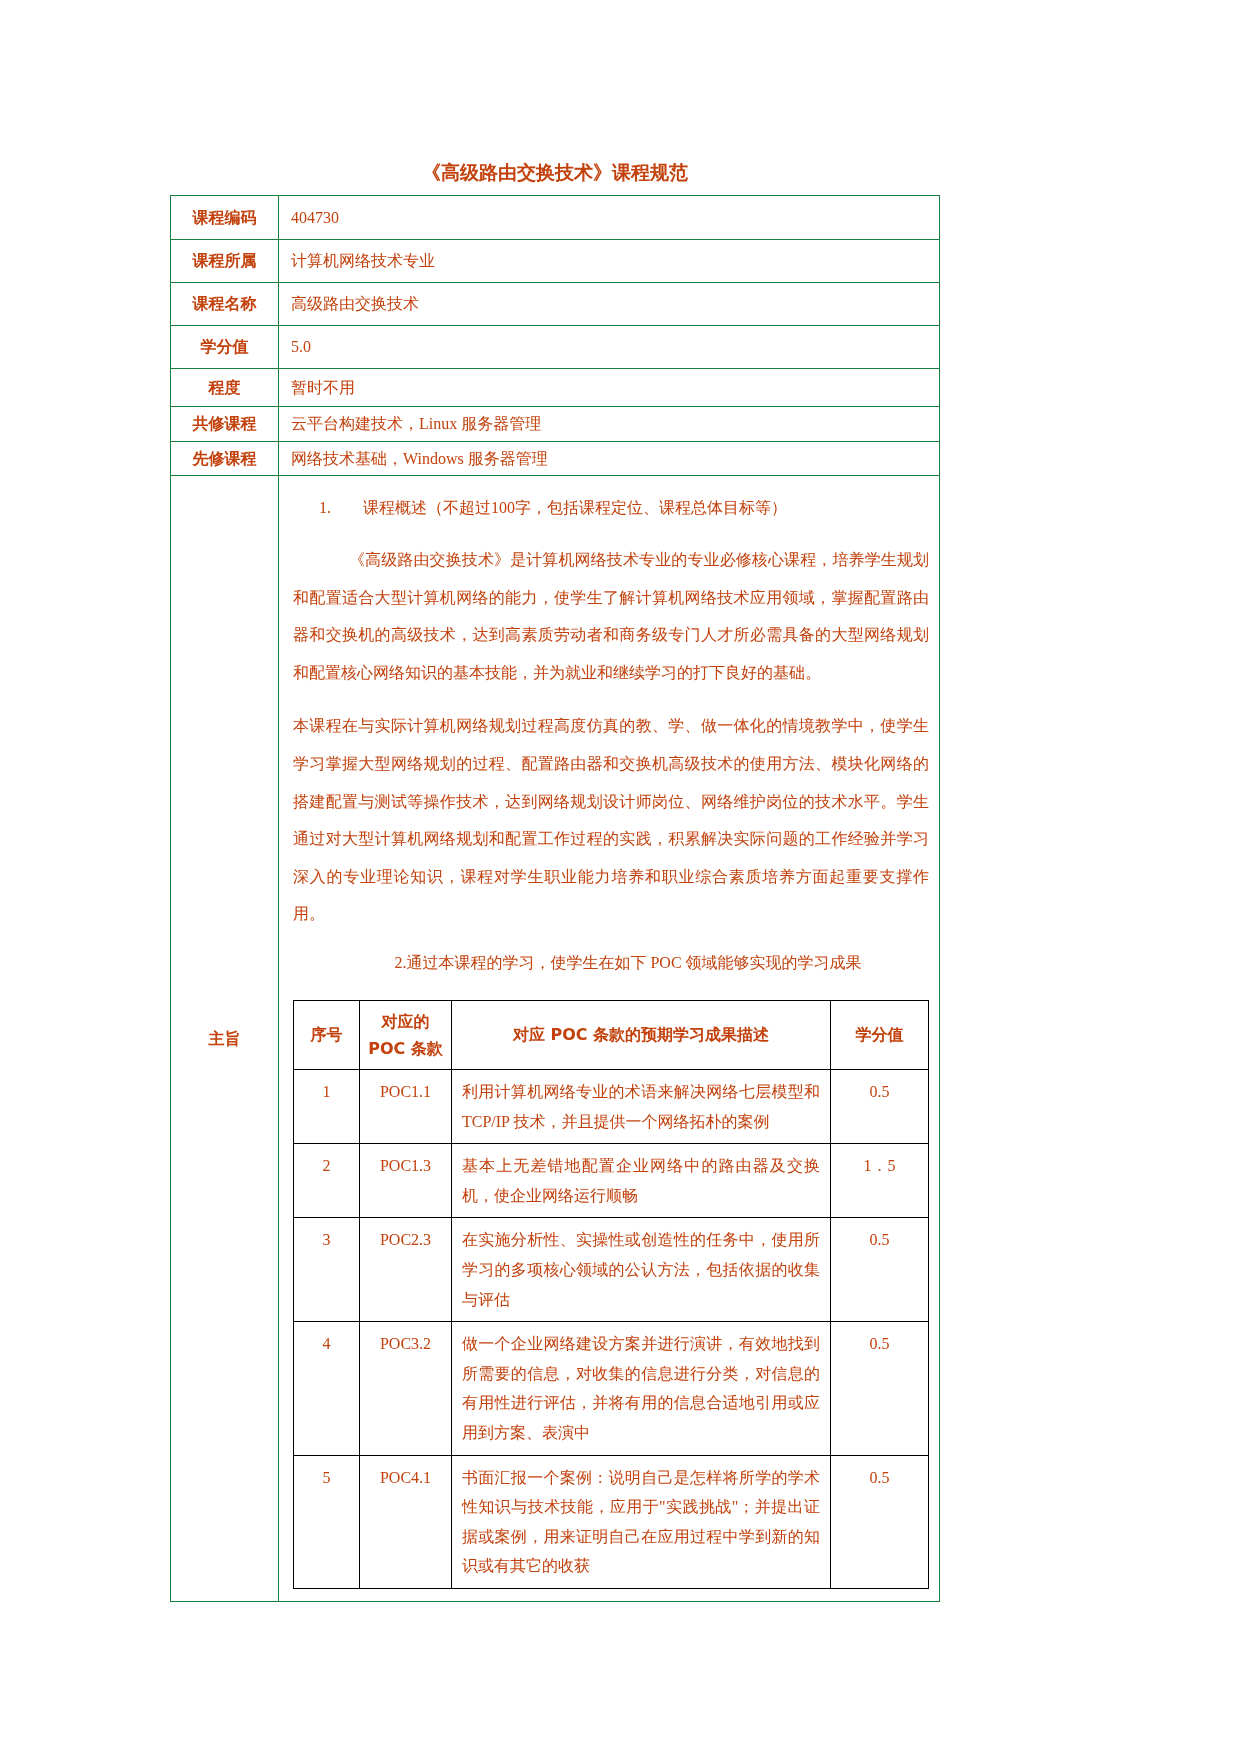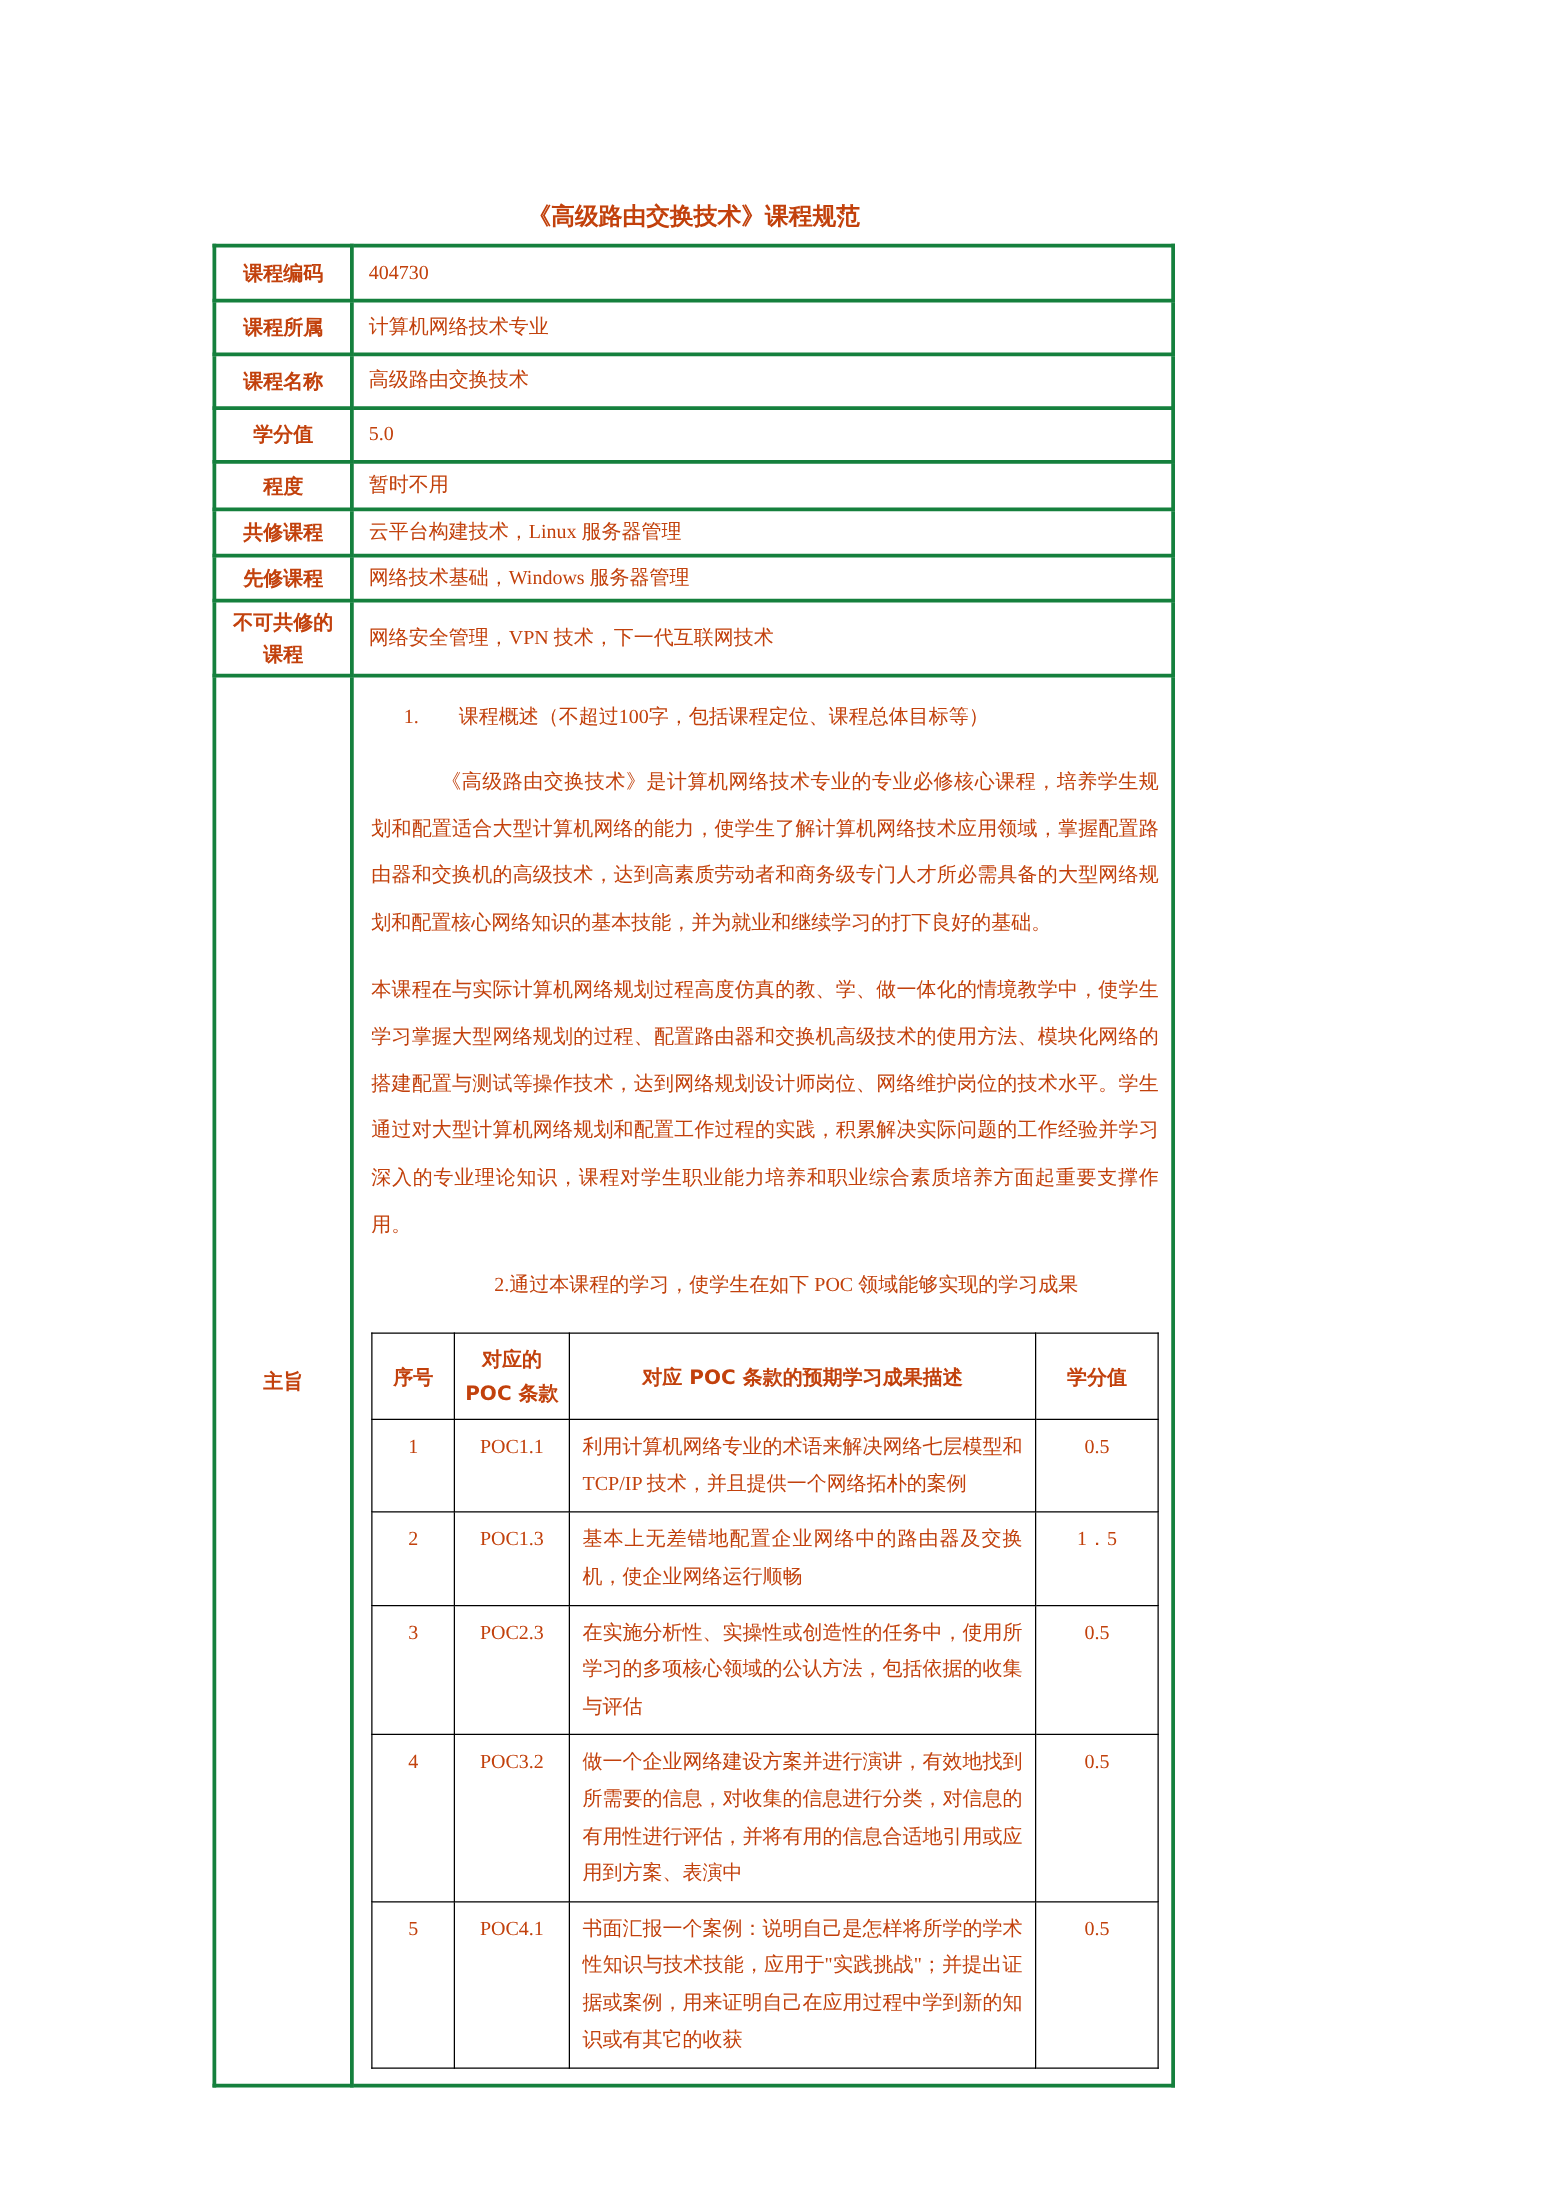--- a/index.html
+++ b/index.html
@@ -29,21 +29,21 @@
     font-size: 19px;
     text-align: center;
     margin: 0 0 9px 0;
   }
   table.main {
     border-collapse: collapse;
     width: 100%;
     table-layout: fixed;
   }
   table.main > tbody > tr > td {
-    border: 3px solid #15803d;
+    border: 1px solid #15803d;
     font-size: 16px;
   }
   td.lab {
     width: 95px;
     text-align: center;
     vertical-align: middle;
     font-weight: bold;
     font-family: "DejaVu Sans", "Liberation Sans", sans-serif;
     padding: 3px 6px;
     line-height: 1.6;
@@ -146,24 +146,20 @@
           <td class="val">暂时不用</td>
         </tr>
         <tr class="h29">
           <td class="lab">共修课程</td>
           <td class="val">云平台构建技术，Linux 服务器管理</td>
         </tr>
         <tr class="h29">
           <td class="lab">先修课程</td>
           <td class="val">网络技术基础，Windows 服务器管理</td>
         </tr>
-        <tr class="h60">
-          <td class="lab">不可共修的课程</td>
-          <td class="val">网络安全管理，VPN 技术，下一代互联网技术</td>
-        </tr>
         <tr>
           <td class="lab">主旨</td>
           <td class="val main-cell">
 
             <div class="h1line">1.　　课程概述（不超过100字，包括课程定位、课程总体目标等）</div>
 
             <p class="para p1">《高级路由交换技术》是计算机网络技术专业的专业必修核心课程，培养学生规划和配置适合大型计算机网络的能力，使学生了解计算机网络技术应用领域，掌握配置路由器和交换机的高级技术，达到高素质劳动者和商务级专门人才所必需具备的大型网络规划和配置核心网络知识的基本技能，并为就业和继续学习的打下良好的基础。</p>
 
             <p class="para">本课程在与实际计算机网络规划过程高度仿真的教、学、做一体化的情境教学中，使学生学习掌握大型网络规划的过程、配置路由器和交换机高级技术的使用方法、模块化网络的搭建配置与测试等操作技术，达到网络规划设计师岗位、网络维护岗位的技术水平。学生通过对大型计算机网络规划和配置工作过程的实践，积累解决实际问题的工作经验并学习深入的专业理论知识，课程对学生职业能力培养和职业综合素质培养方面起重要支撑作用。</p>
 

